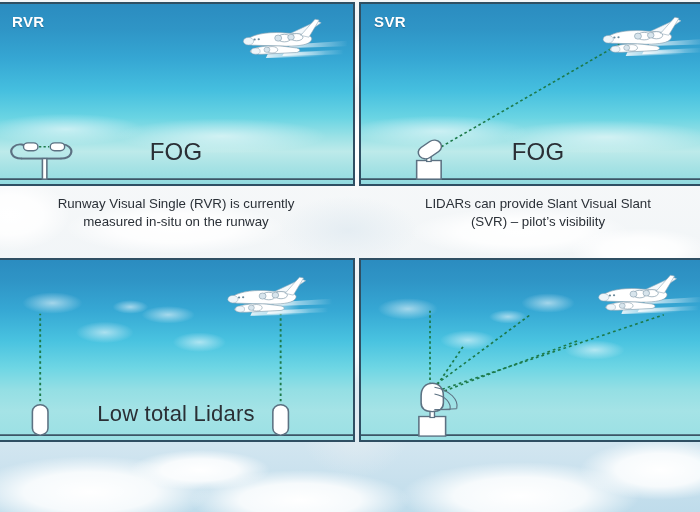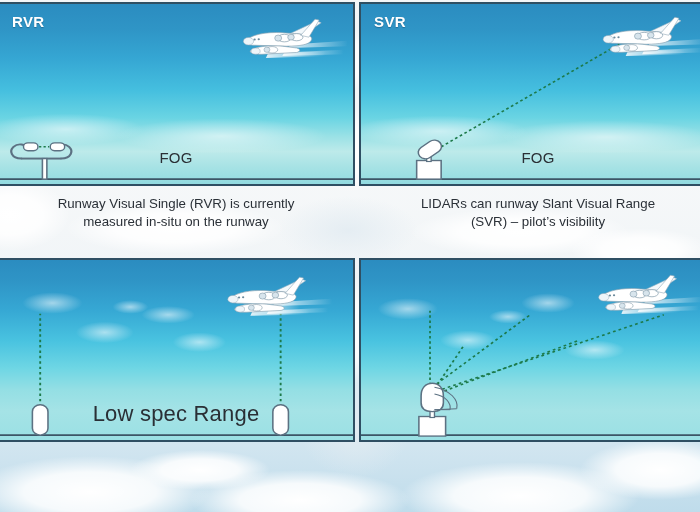--- a/index.html
+++ b/index.html
@@ -55,21 +55,21 @@
   .corner-tag{
     position:absolute;left:13px;top:9px;
     color:#ffffff;font-weight:bold;font-size:15px;letter-spacing:.4px;
     text-shadow:0 1px 1px rgba(0,40,70,.35);
     z-index:4;
   }
   
   .panel-word{
     position:absolute;
     color:#2a2f35;
-    font-size:15px;font-weight:400;
+    font-size:24px;font-weight:400;
     letter-spacing:.2px;
     white-space:nowrap;
     z-index:4;
   }
   .word-fog{left:50%;transform:translateX(-50%);bottom:18px;}
   .word-wide{left:50%;transform:translateX(-50%);bottom:13px;font-size:22px;}
   
   .caption{
     margin-top:9px;
     width:300px;
@@ -234,21 +234,21 @@
           <rect x="59" y="152" width="4" height="9" fill="#ffffff" stroke="#5c7182" stroke-width="1.2"></rect>
           <g transform="rotate(-38 61 150)">
             <rect x="51" y="143" width="23" height="13" rx="6.5" fill="#ffffff" stroke="#5c7182" stroke-width="1.4"></rect>
           </g>
         </g>
       </svg>
 
       <span class="corner-tag">SVR</span>
       <span class="panel-word word-fog">FOG</span>
     </div>
-    <div class="caption">LIDARs can runway Slant Visual Range
+    <div class="caption">LIDARs can provide Slant Visual Slant
 (SVR) – pilot’s visibility</div>
   </div>
 
   <div class="cell left bottom">
     <div class="panel">
       <svg class="art" viewBox="0 0 318 184" preserveAspectRatio="none">
 
         <g>
           <ellipse cx="48" cy="44" rx="27" ry="11" fill="url(#fogBand1)"></ellipse>
           <ellipse cx="95" cy="74" rx="26" ry="11" fill="url(#fogBand1)"></ellipse>
@@ -286,21 +286,21 @@
 
         <g>
           <rect x="30" y="148" width="14" height="31" rx="7" fill="#ffffff" stroke="#5c7182" stroke-width="1.4"></rect>
         </g>
         <g>
           <rect x="246" y="148" width="14" height="31" rx="7" fill="#ffffff" stroke="#5c7182" stroke-width="1.4"></rect>
         </g>
       </svg>
 
       <span class="corner-tag"></span>
-      <span class="panel-word word-wide">Low spec Range</span>
+      <span class="panel-word word-wide">Low total Lidars</span>
     </div>
   </div>
 
   <div class="cell right bottom">
     <div class="panel">
       <svg class="art" viewBox="0 0 318 184" preserveAspectRatio="none">
         <g>
           <ellipse cx="42" cy="50" rx="27" ry="11" fill="url(#fogBand1)"></ellipse>
           <ellipse cx="96" cy="82" rx="25" ry="10" fill="url(#fogBand1)"></ellipse>
           <ellipse cx="168" cy="44" rx="24" ry="10" fill="url(#fogBand1)"></ellipse>

